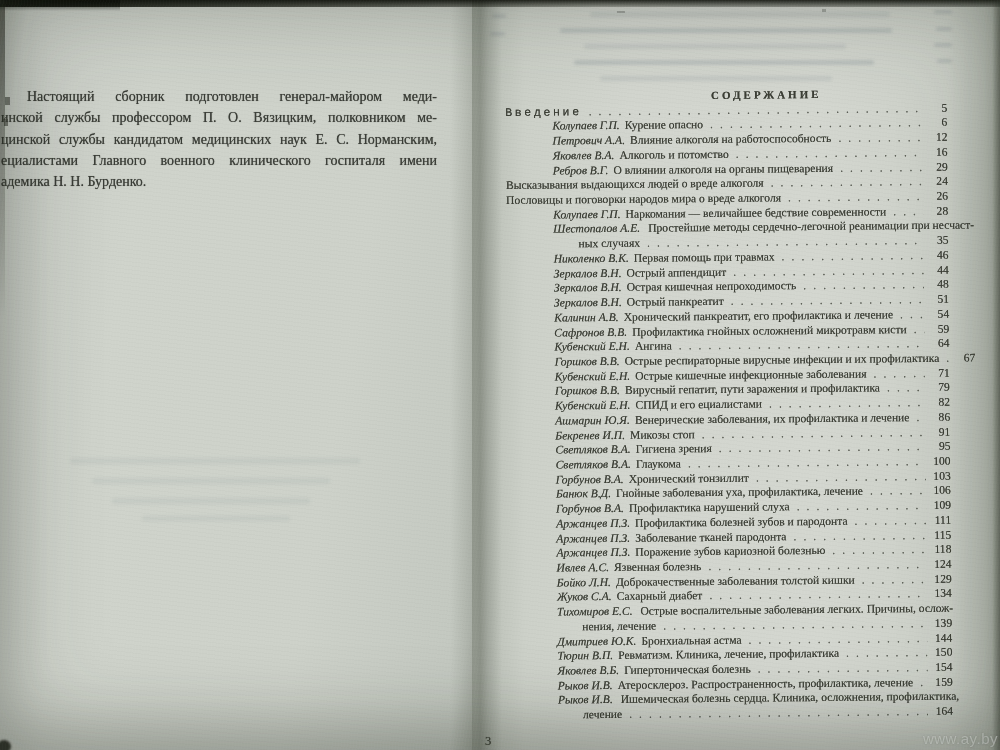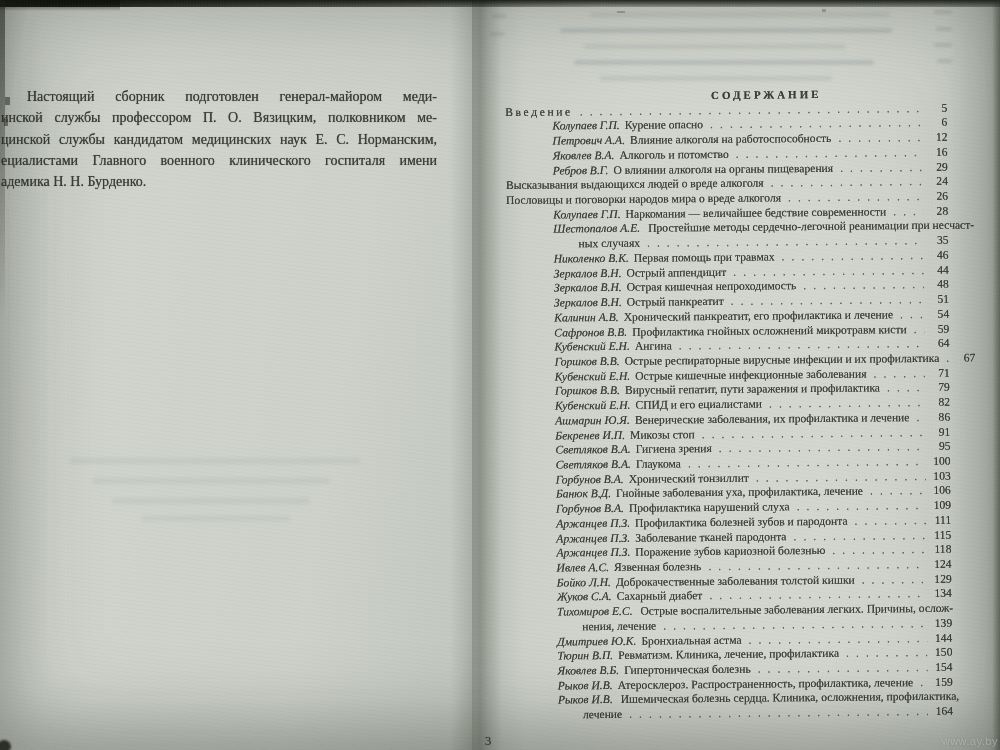--- a/index.html
+++ b/index.html
@@ -53,42 +53,42 @@
   .toc {
     position:absolute; left:505px; top:90px; width:442px;
     color:#3b3e35; font-size:11.6px; line-height:14.72px;
     transform:rotate(-0.55deg); transform-origin:0 0;
     text-shadow:0 0 .6px rgba(56,59,51,.8);
   }
   .toc-heading { font-weight:bold; font-size:11px; letter-spacing:3px; margin-left:206px; margin-bottom:1px; }
   .trow { display:flex; align-items:baseline; white-space:nowrap; min-width:0; }
   .trow .author { font-style:italic; margin-right:5px; flex:0 0 auto;margin-left:47px; }
   .trow .ttl { flex:0 0 auto; }
-  .trow.spaced .ttl { letter-spacing:2.6px; }
+  .trow.spaced .ttl { letter-spacing:2.6px;font-family:Liberation Mono, monospace; }
   .trow.firstline { display:block; overflow:visible; }
   .trow.contline { padding-left:72px; }
   .leader { flex:1 1 0; min-width:4px; overflow:hidden; margin:0 3px 0 7px; opacity:.78; }
   .leader::before { content:"........................................................"; letter-spacing:7px; }
   .pnum { flex:0 0 auto; min-width:22px; text-align:right; }
 
   
   .ghost { position:absolute; pointer-events:none; border-radius:3px;
     background:rgba(122,136,141,.16); filter:blur(1.7px); }
   .ghost.dk { background:rgba(110,124,130,.22); }
   .ghost.lt { background:rgba(122,136,141,.10); }
 
   .speck { position:absolute; background:rgba(45,48,40,.55); pointer-events:none; }
   .corner-blob { position:absolute; left:-3px; bottom:-3px; width:14px; height:13px;
     background:rgba(18,20,13,.85); border-radius:50%; filter:blur(1px); }
 
   .folio { position:absolute; left:479px; bottom:1px; width:18px; text-align:center;
     font-size:12.5px; color:#3c4036; text-shadow:0 0 .7px rgba(56,59,51,.8); }
   .watermark {
     position:absolute; right:2px; bottom:3px;
-    font-family:"Liberation Sans","DejaVu Sans",sans-serif; font-size:11px;
+    font-family:"Liberation Sans","DejaVu Sans",sans-serif; font-size:15px;
     color:rgba(236,239,234,.88); text-shadow:0 0 2px rgba(120,126,118,.55);
     letter-spacing:.5px;
   }
 </style>
 </head>
 <body>
 
 <div id="stage">
 
   <div class="page left-page">

